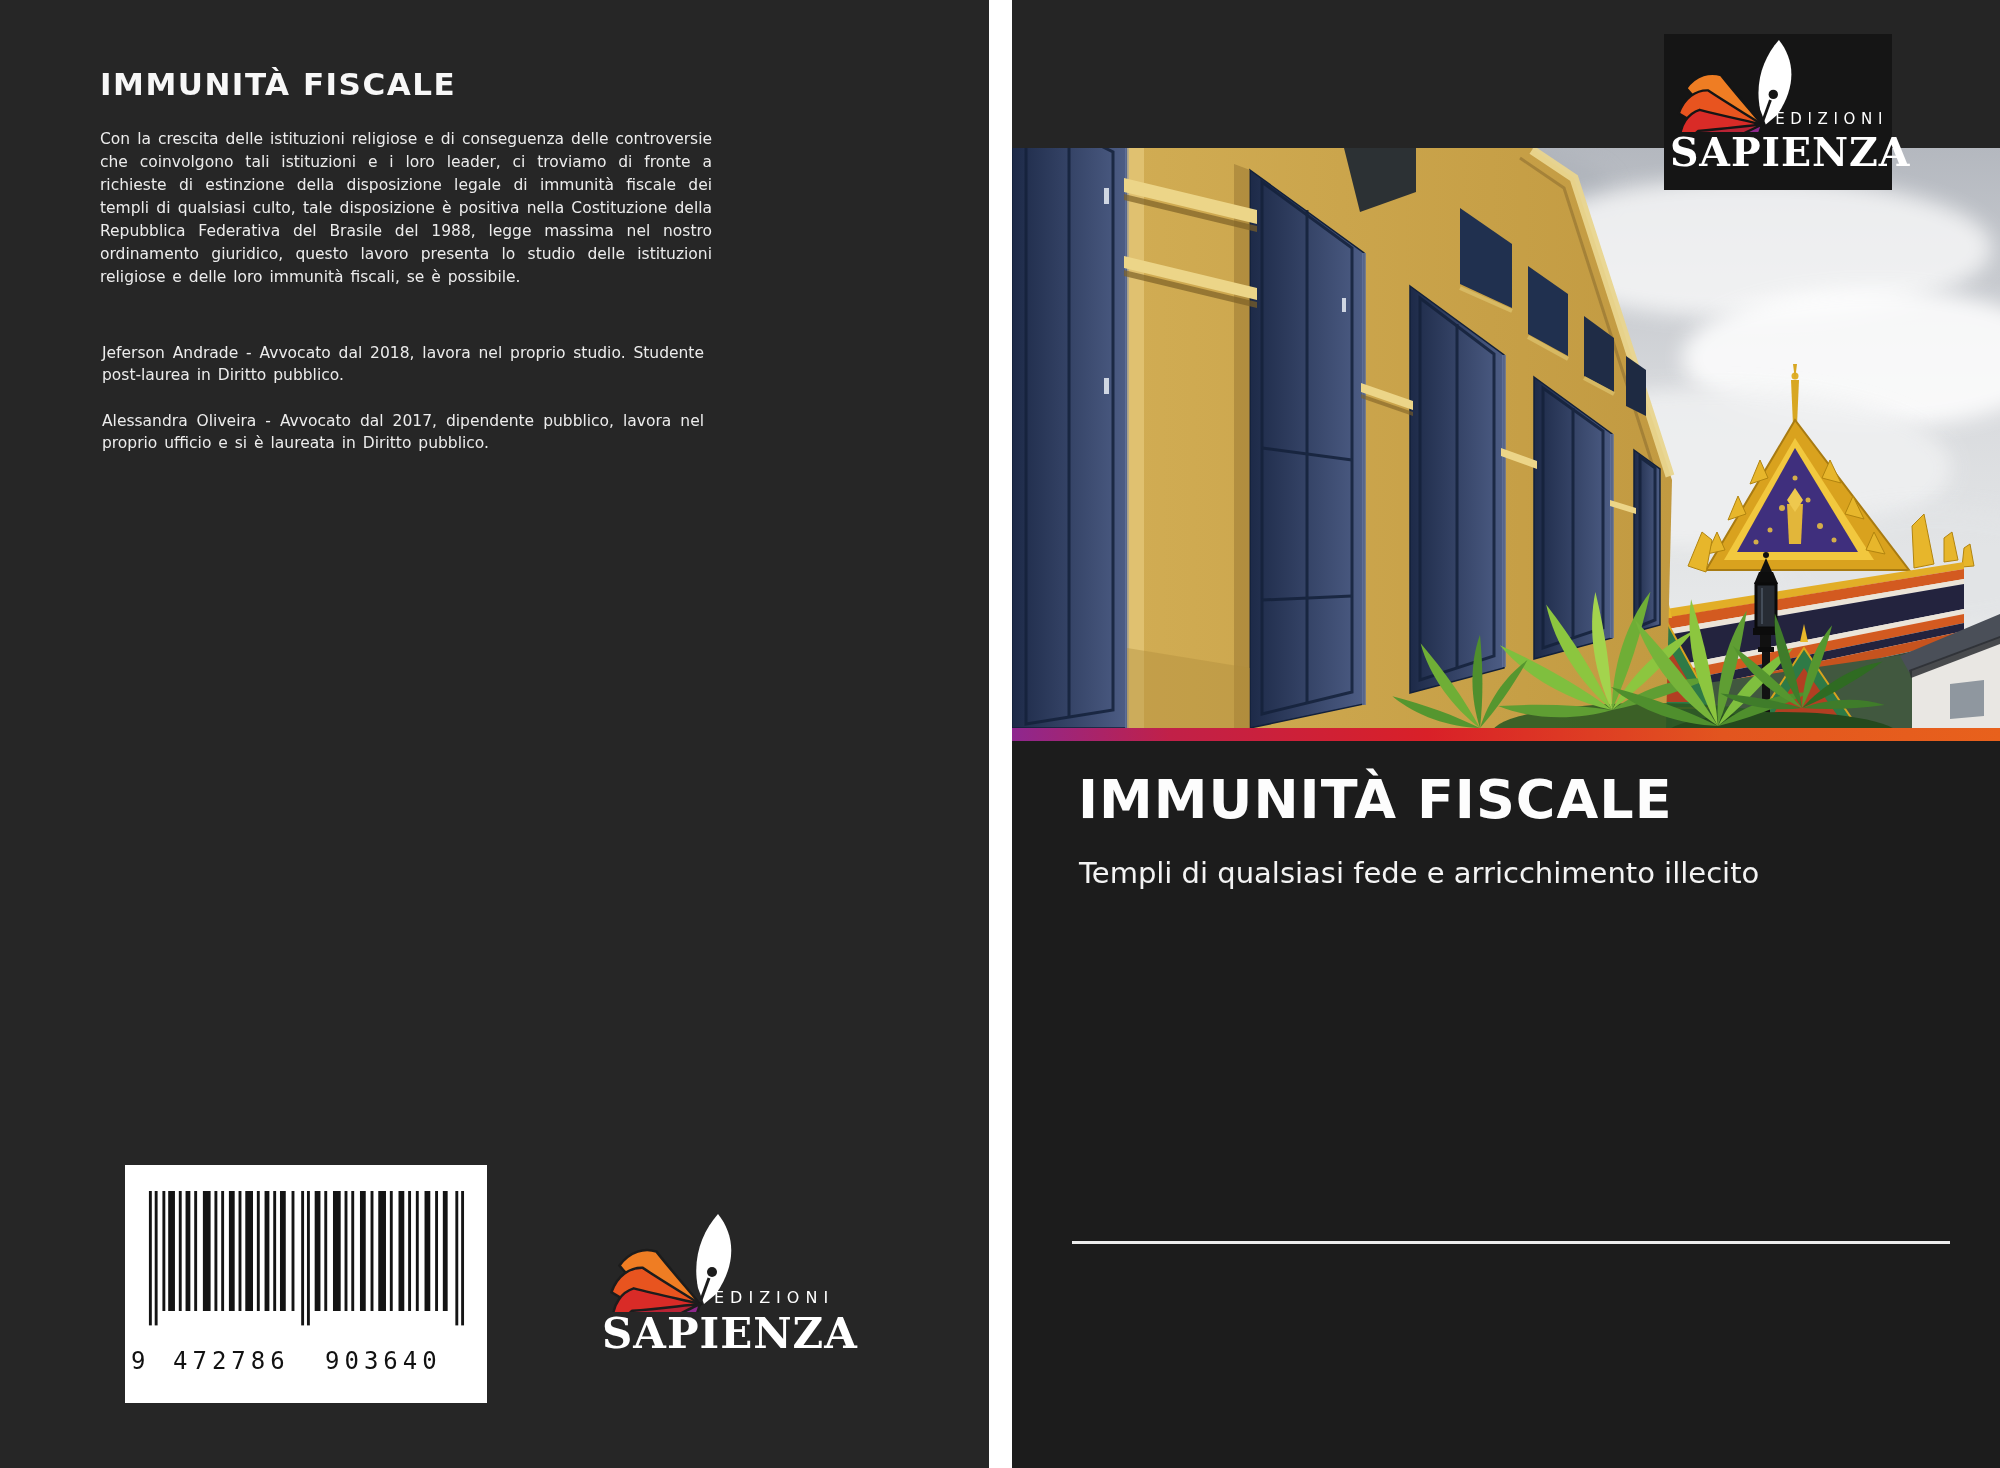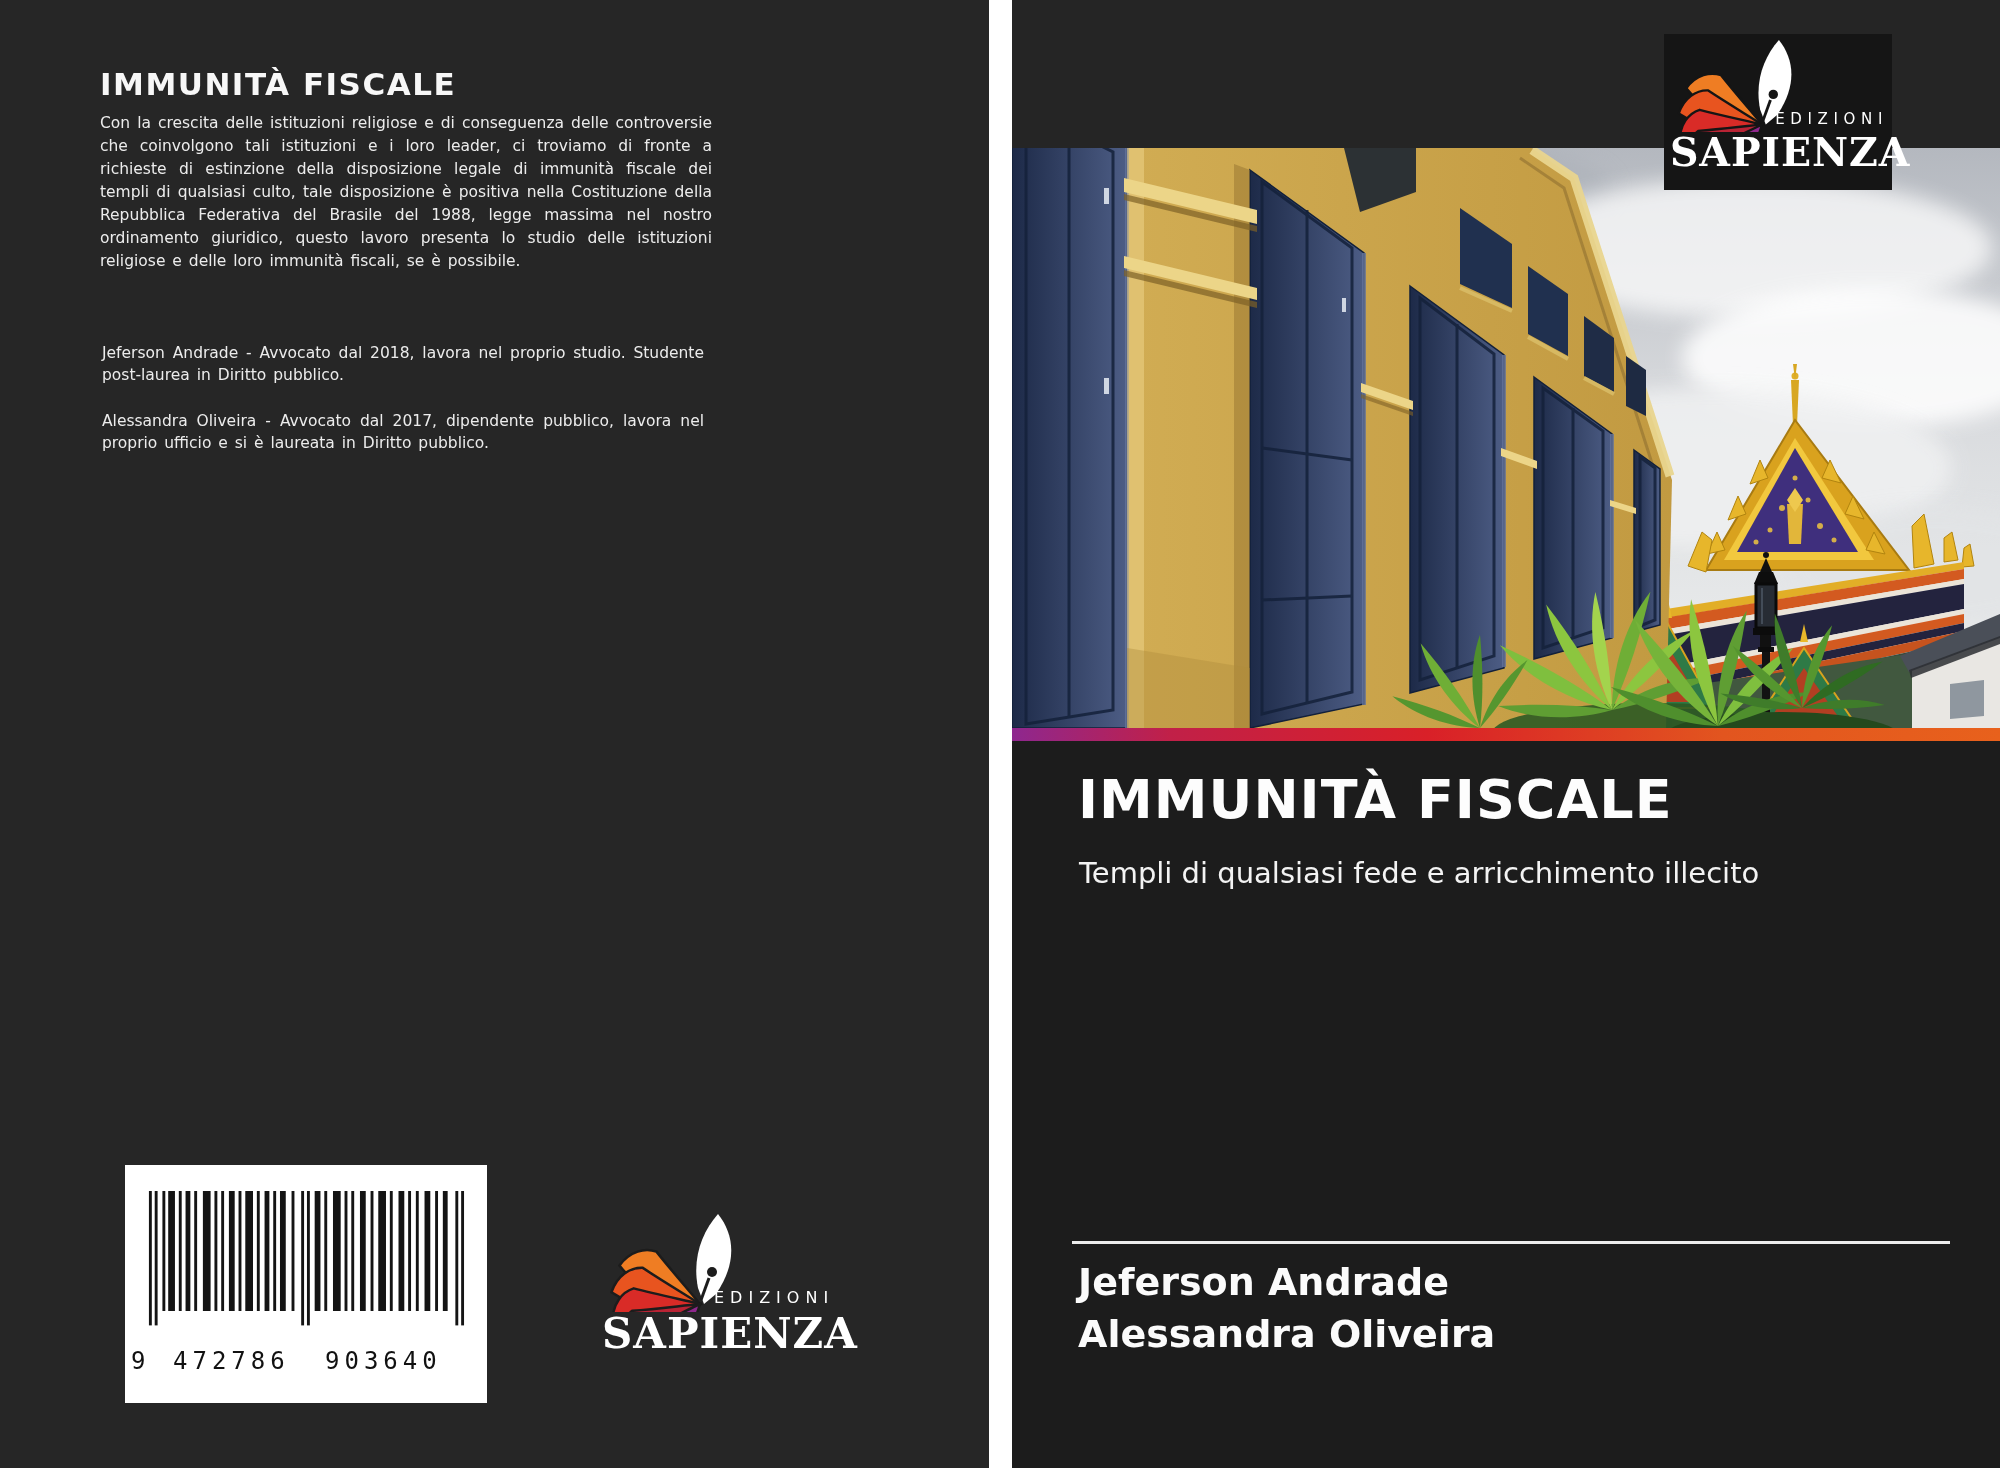--- a/index.html
+++ b/index.html
@@ -3,21 +3,21 @@
 <meta charset="utf-8">
 <style>
   html,body{margin:0;padding:0;background:#0c0c0c;}
   .cover{position:relative;width:2000px;height:1468px;overflow:hidden;
          font-family:"DejaVu Sans","Liberation Sans",sans-serif;background:#0369a1;}
 
   
   .back-panel{position:absolute;left:0;top:0;width:989px;height:1468px;background:#262626;}
   .back-title{position:absolute;left:100px;top:66px;color:#f7f7f7;font-size:31px;
               font-weight:bold;letter-spacing:1.5px;}
-  .back-desc{position:absolute;left:100px;top:112px;width:612px;color:#ececec;
+  .back-desc{position:absolute;left:100px;top:128px;width:612px;color:#ececec;
              font-size:15.5px;line-height:23px;text-align:justify;word-spacing:2px;}
   .back-bios{position:absolute;left:102px;top:322px;width:602px;color:#ececec;
              font-size:15.5px;line-height:22px;text-align:justify;word-spacing:2px;margin-top:20px;}
   .back-bios .bio+.bio{margin-top:24px;}
 
   
   .barcode-box{position:absolute;left:125px;top:1165px;width:362px;height:238px;background:#ffffff;}
   .barcode-bars{position:absolute;left:22px;top:26px;width:318px;height:152px;}
   .barcode-digits{position:absolute;left:0;top:178px;width:100%;height:40px;color:#111;
                   font-family:"DejaVu Sans Mono","Liberation Mono",monospace;font-size:24px;}
@@ -365,19 +365,15 @@
         </svg>
         <div class="edizioni">EDIZIONI</div>
         <div class="sapienza">SAPIENZA</div>
       </div>
     </div>
 
     <div class="front-title">IMMUNITÀ FISCALE</div>
     <div class="front-subtitle">Templi di qualsiasi fede e arricchimento illecito</div>
 
     <div class="author-rule"></div>
-    <div class="front-authors">
-      <div>Jeferson Andrade</div>
-      <div>Alessandra Oliveira</div>
-    </div>
   </div>
 
 </div>
 
 </body></html>

